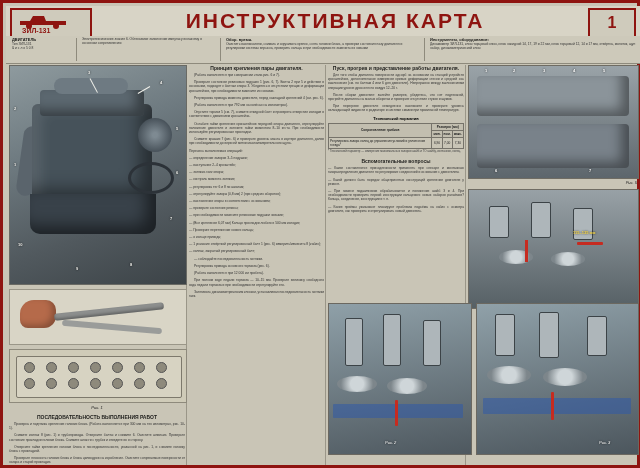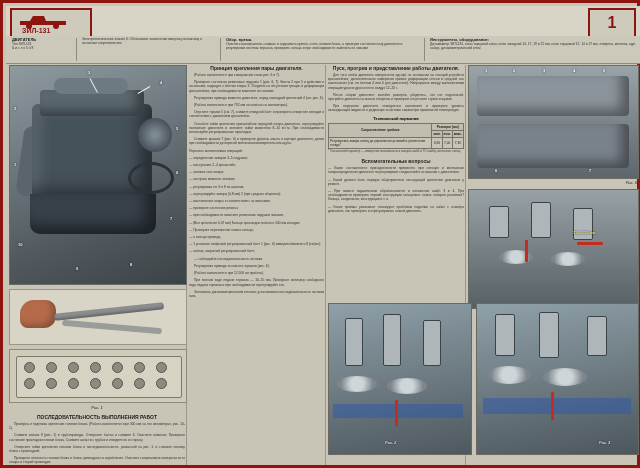--- a/index.html
+++ b/index.html
@@ -134,20 +134,21 @@
   <div class="header">
     <div class="logo">
       <svg width="70" height="22" viewBox="0 0 70 22">
         <rect x="1" y="1" width="68" height="9" fill="none" stroke="#8e1410" stroke-width="0"></rect>
         <path d="M4 9 L14 9 L17 4 L28 4 L30 9 L50 9 L50 13 L4 13 Z" fill="#8e1410"></path>
         <circle cx="13" cy="14" r="3" fill="#8e1410"></circle>
         <circle cx="40" cy="14" r="3" fill="#8e1410"></circle>
         <text x="6" y="21" font-size="7" font-family="Liberation Sans, sans-serif" font-weight="bold" fill="#8e1410">ЗИЛ-131</text>
       </svg>
     </div>
+    <div class="title">ИНСТРУКТИВНАЯ КАРТА</div>
     <div class="pagebox">1</div>
   </div>
 
   <div class="subhead">
     <div class="sh-cell" style="left:6px;width:58px;">
       <span class="sh-lbl">ДВИГАТЕЛЬ</span>
       <span class="sh-txt">Тип ЗИЛ-131</span>
       <span class="sh-txt">Ч и с л о 5 0 8</span>
     </div>
     <div class="sh-sep" style="left:70px;"></div>

